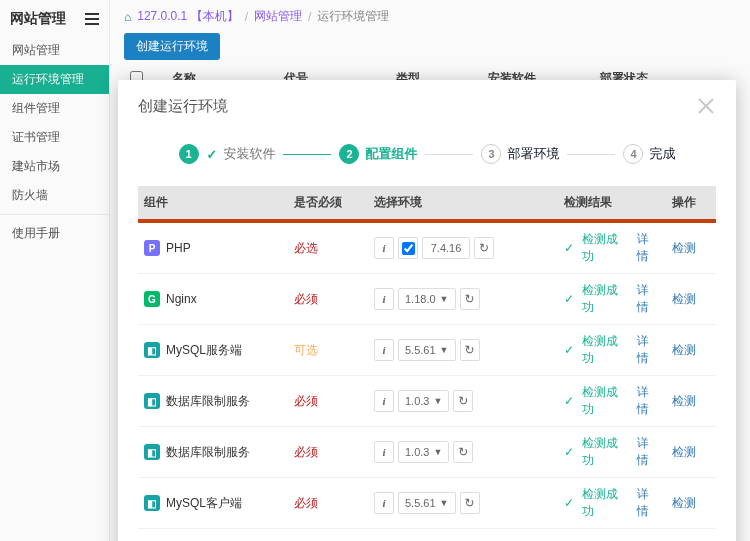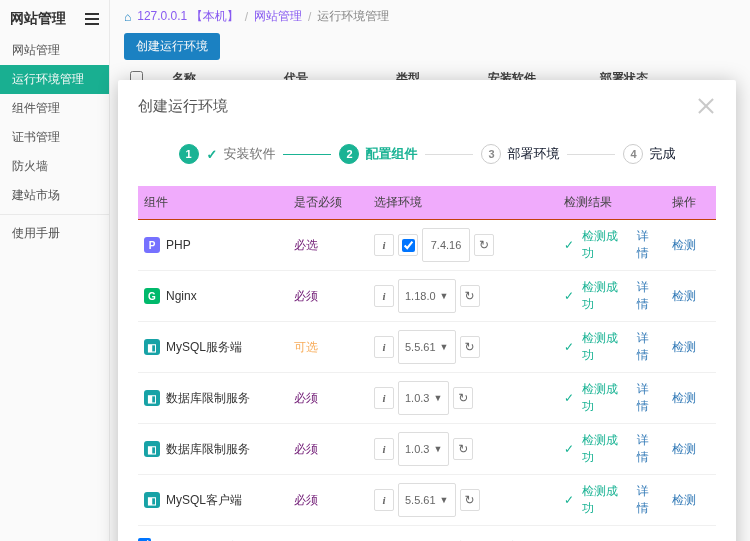--- a/index.html
+++ b/index.html
@@ -34,32 +34,32 @@
 .step{display:flex;align-items:center;gap:6px}
 .step-num{width:20px;height:20px;border-radius:50%;display:flex;align-items:center;justify-content:center;font-size:11px;font-weight:600;border:1px solid #ccc;color:#888;background:#fff}
 .step.done .step-num,.step.active .step-num{background:#1ab394;border-color:#1ab394;color:#fff}
 .step-label{color:#0f172a}
 .step.done .step-label{color:#737373}
 .step.active .step-label{color:#1ab394;font-weight:600}
 .step-line{width:48px;height:1px;background:#ddd}
 .step-line.on{background:#1ab394}
 .check-mark{color:#1ab394;font-weight:700;margin-left:2px}
 .grid{width:100%;border-collapse:collapse;font-size:12px}
-.grid th{text-align:left;padding:8px 6px;border-bottom:1px solid #c2410c;font-weight:400;color:#444;background:#f0abfc}
+.grid th{text-align:left;padding:8px 6px;border-bottom:4px solid #c2410c;font-weight:700;color:#444;background:#e5e5e5}
 .grid td{padding:8px 6px;border-bottom:1px solid #f0f0f0;vertical-align:middle}
 .comp{display:flex;align-items:center;gap:6px}
 .badge{width:16px;height:16px;border-radius:3px;display:inline-flex;align-items:center;justify-content:center;font-size:10px;color:#fff;font-weight:700}
 .b-purple{background:#7671ff}.b-green{background:#00b96b}.b-teal{background:#17a2a6}
-.must{color:#701a75}.opt{color:#f8ac59}
+.must{color:#b91c1c}.opt{color:#f8ac59}
 .ver-group{display:inline-flex;align-items:center;gap:4px}
 .mini-box{display:inline-flex;align-items:center;justify-content:center;min-width:20px;height:22px;border:1px solid #ddd;border-radius:2px;font-size:11px;color:#666;cursor:pointer;background:#fff}
 .mini-box.info{font-family:Georgia,serif;font-style:italic;font-weight:700}
 .mini-box.check{color:#1c84c6}
 .mini-box.check input{margin:0}
-.ver-txt{padding:16px 6px;min-width:48px}
+.ver-txt{padding:4px 6px;min-width:48px}
 .caret{margin-left:4px;font-size:9px}
 .refresh{font-size:12px}
 .result{display:flex;align-items:center;gap:8px}
 .ok{color:#1ab394}
 .link{color:#337ab7;cursor:pointer}
 .chk-row{display:flex;align-items:flex-start;gap:6px;font-size:12px;color:#444;margin-top:12px;line-height:1.6}
 .strong-red{color:#ed5565}
 </style>
 </head>
 <body>
@@ -70,22 +70,22 @@
       <span>网站管理</span>
       <span class="hamburger">
           <span></span>
         </span>
     </div>
     <div id="side-items">
         <div class="side-item">网站管理</div>
         <div class="side-item active">运行环境管理</div>
         <div class="side-item">组件管理</div>
         <div class="side-item">证书管理</div>
+        <div class="side-item">建站市场</div>
         <div class="side-item">防火墙</div>
-        <div class="side-item">建站市场</div>
       </div>
     <div class="side-divider"></div>
     <div class="side-item">使用手册</div>
   </aside>
 
   <main class="main">
     <div class="breadcrumb">
       <span class="home">⌂</span>
       <a>127.0.0.1 【本机】</a>
       <span class="sep">/</span>

